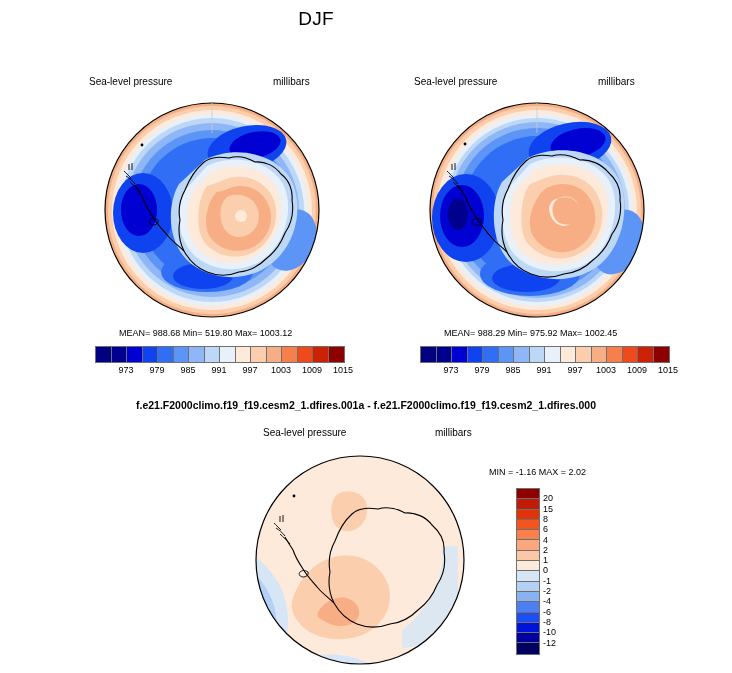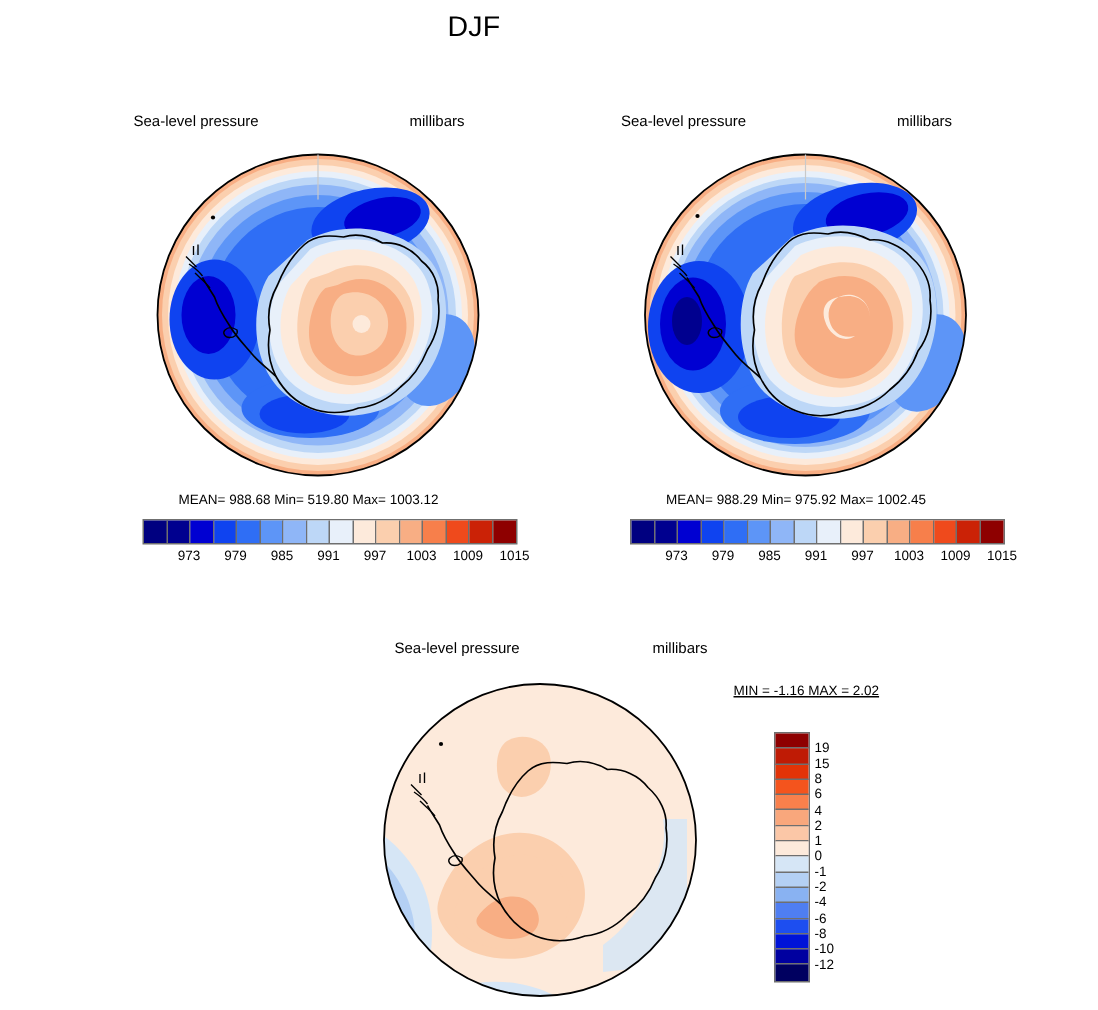--- a/index.html
+++ b/index.html
@@ -232,25 +232,26 @@
     <span style="left:31px">973</span>
     <span style="left:62px">979</span>
     <span style="left:93px">985</span>
     <span style="left:124px">991</span>
     <span style="left:155px">997</span>
     <span style="left:186px">1003</span>
     <span style="left:217px">1009</span>
     <span style="left:248px">1015</span>
   </div>
 
+  <div class="diff-title">f.e21.F2000climo.f19_f19.cesm2_1.dfires.001a - f.e21.F2000climo.f19_f19.cesm2_1.dfires.000</div>
 
   <div class="plabel" style="left:263px;top:427px;">Sea-level pressure</div>
   <div class="plabel" style="left:435px;top:427px;">millibars</div>
 
-  <div class="stat" style="left:489px;top:455px;text-decoration:underline;">MIN =  -1.16 MAX =   2.02</div>
+  <div class="stat" style="left:489px;top:467px;">MIN =  -1.16 MAX =   2.02</div>
 
   <div class="mapwrap" style="left:252px;top:452px;">
     <svg width="220" height="216" viewBox="0 0 220 216">
       <defs>
         <clipPath id="globeD">
             <circle cx="108" cy="108" r="104"></circle>
           </clipPath>
       </defs>
       <g clip-path="url(#globeD)">
         <rect x="0" y="0" width="220" height="216" fill="#fdeadb"></rect>
@@ -312,21 +313,21 @@
     <div class="vcell" style="background:#d6e6f6"></div>
     <div class="vcell" style="background:#b4d0f4"></div>
     <div class="vcell" style="background:#89b2f2"></div>
     <div class="vcell" style="background:#4f7ef2"></div>
     <div class="vcell" style="background:#1d4ef0"></div>
     <div class="vcell" style="background:#0013d8"></div>
     <div class="vcell" style="background:#0000a0"></div>
     <div class="vcell" style="background:#000060"></div>
   </div>
   <div class="vcbticks" style="left:543px;top:488px;height:166px;">
-    <span style="top:10.3px">19</span>
+    <span style="top:10.3px">20</span>
     <span style="top:20.6px">15</span>
     <span style="top:30.9px">8</span>
     <span style="top:41.2px">6</span>
     <span style="top:51.5px">4</span>
     <span style="top:61.8px">2</span>
     <span style="top:72.1px">1</span>
     <span style="top:82.4px">0</span>
     <span style="top:92.7px">-1</span>
     <span style="top:103px">-2</span>
     <span style="top:113.3px">-4</span>

